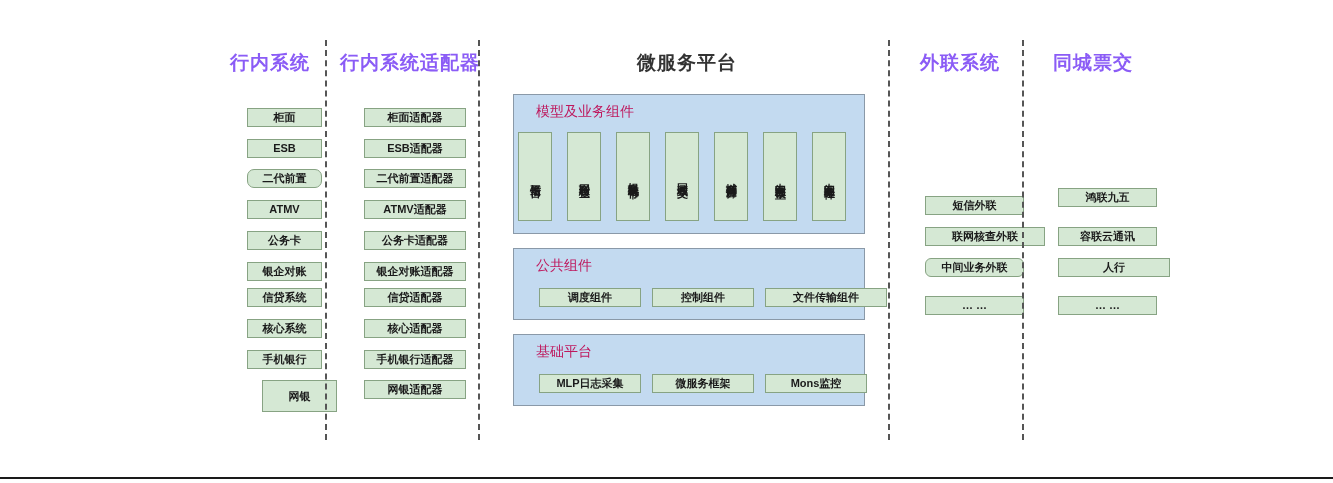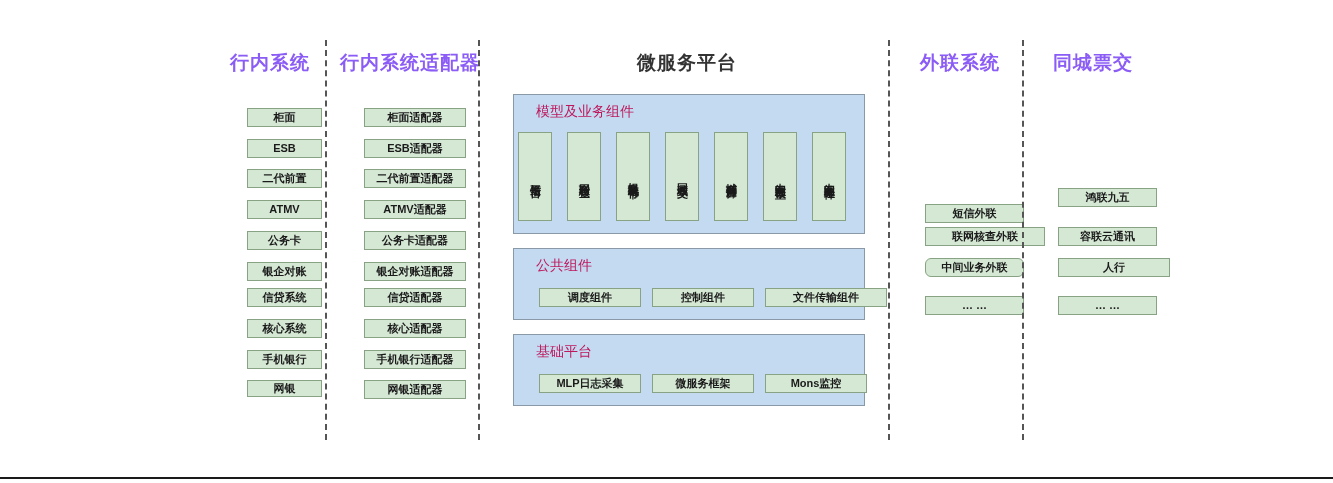--- a/index.html
+++ b/index.html
@@ -117,28 +117,28 @@
 </style>
 </head>
 <body>
 
 <div id="canvas">
 
   <div class="col-title" style="left:200px; top:50px; width:140px;">行内系统</div>
 
   <div class="node" style="left:233px; top:108px; width:75px; height:19px;">柜面</div>
   <div class="node" style="left:233px; top:139px; width:75px; height:19px;">ESB</div>
-  <div class="node" style="left:233px; top:169px; width:75px; height:19px;">二代前置</div>
+  <div class="node" style="left:233px; top:169px; width:75px; height:19px;border-radius:7px;">二代前置</div>
   <div class="node" style="left:233px; top:200px; width:75px; height:19px;">ATMV</div>
   <div class="node" style="left:233px; top:231px; width:75px; height:19px;">公务卡</div>
   <div class="node" style="left:233px; top:262px; width:75px; height:19px;">银企对账</div>
   <div class="node" style="left:233px; top:288px; width:75px; height:19px;">信贷系统</div>
   <div class="node" style="left:233px; top:319px; width:75px; height:19px;">核心系统</div>
   <div class="node" style="left:233px; top:350px; width:75px; height:19px;">手机银行</div>
-  <div class="node" style="left:233px; top:380px; width:75px; height:17px;">网银</div>
+  <div class="node" style="left:248px; top:380px; width:75px; height:32px;">网银</div>
 
   <div class="divider" style="left:325px;"></div>
 
   <div class="col-title" style="left:330px; top:50px; width:160px;">行内系统适配器</div>
 
   <div class="node" style="left:350px; top:108px; width:102px; height:19px;">柜面适配器</div>
   <div class="node" style="left:350px; top:139px; width:102px; height:19px;">ESB适配器</div>
   <div class="node" style="left:350px; top:169px; width:102px; height:19px;">二代前置适配器</div>
   <div class="node" style="left:350px; top:200px; width:102px; height:19px;">ATMV适配器</div>
   <div class="node" style="left:350px; top:231px; width:102px; height:19px;">公务卡适配器</div>
@@ -191,21 +191,21 @@
   </div>
 
   <div class="node" style="left:525px; top:374px; width:102px; height:19px;">MLP日志采集</div>
   <div class="node" style="left:638px; top:374px; width:102px; height:19px;">微服务框架</div>
   <div class="node" style="left:751px; top:374px; width:102px; height:19px;">Mons监控</div>
 
   <div class="divider" style="left:888px;"></div>
 
   <div class="col-title" style="left:895px; top:50px; width:130px;">外联系统</div>
 
-  <div class="node" style="left:911px; top:204px; width:99px; height:19px;">短信外联</div>
+  <div class="node" style="left:911px; top:196px; width:99px; height:19px;">短信外联</div>
   <div class="node" style="left:911px; top:227px; width:120px; height:19px;">联网核查外联</div>
   <div class="node" style="left:911px; top:258px; width:99px; height:19px;border-radius:6px;">中间业务外联</div>
   <div class="node" style="left:911px; top:296px; width:99px; height:19px;">… …</div>
 
   <div class="divider" style="left:1022px;"></div>
 
   <div class="col-title" style="left:1028px; top:50px; width:130px;">同城票交</div>
 
   <div class="node" style="left:1044px; top:188px; width:99px; height:19px;">鸿联九五</div>
   <div class="node" style="left:1044px; top:227px; width:99px; height:19px;">容联云通讯</div>

